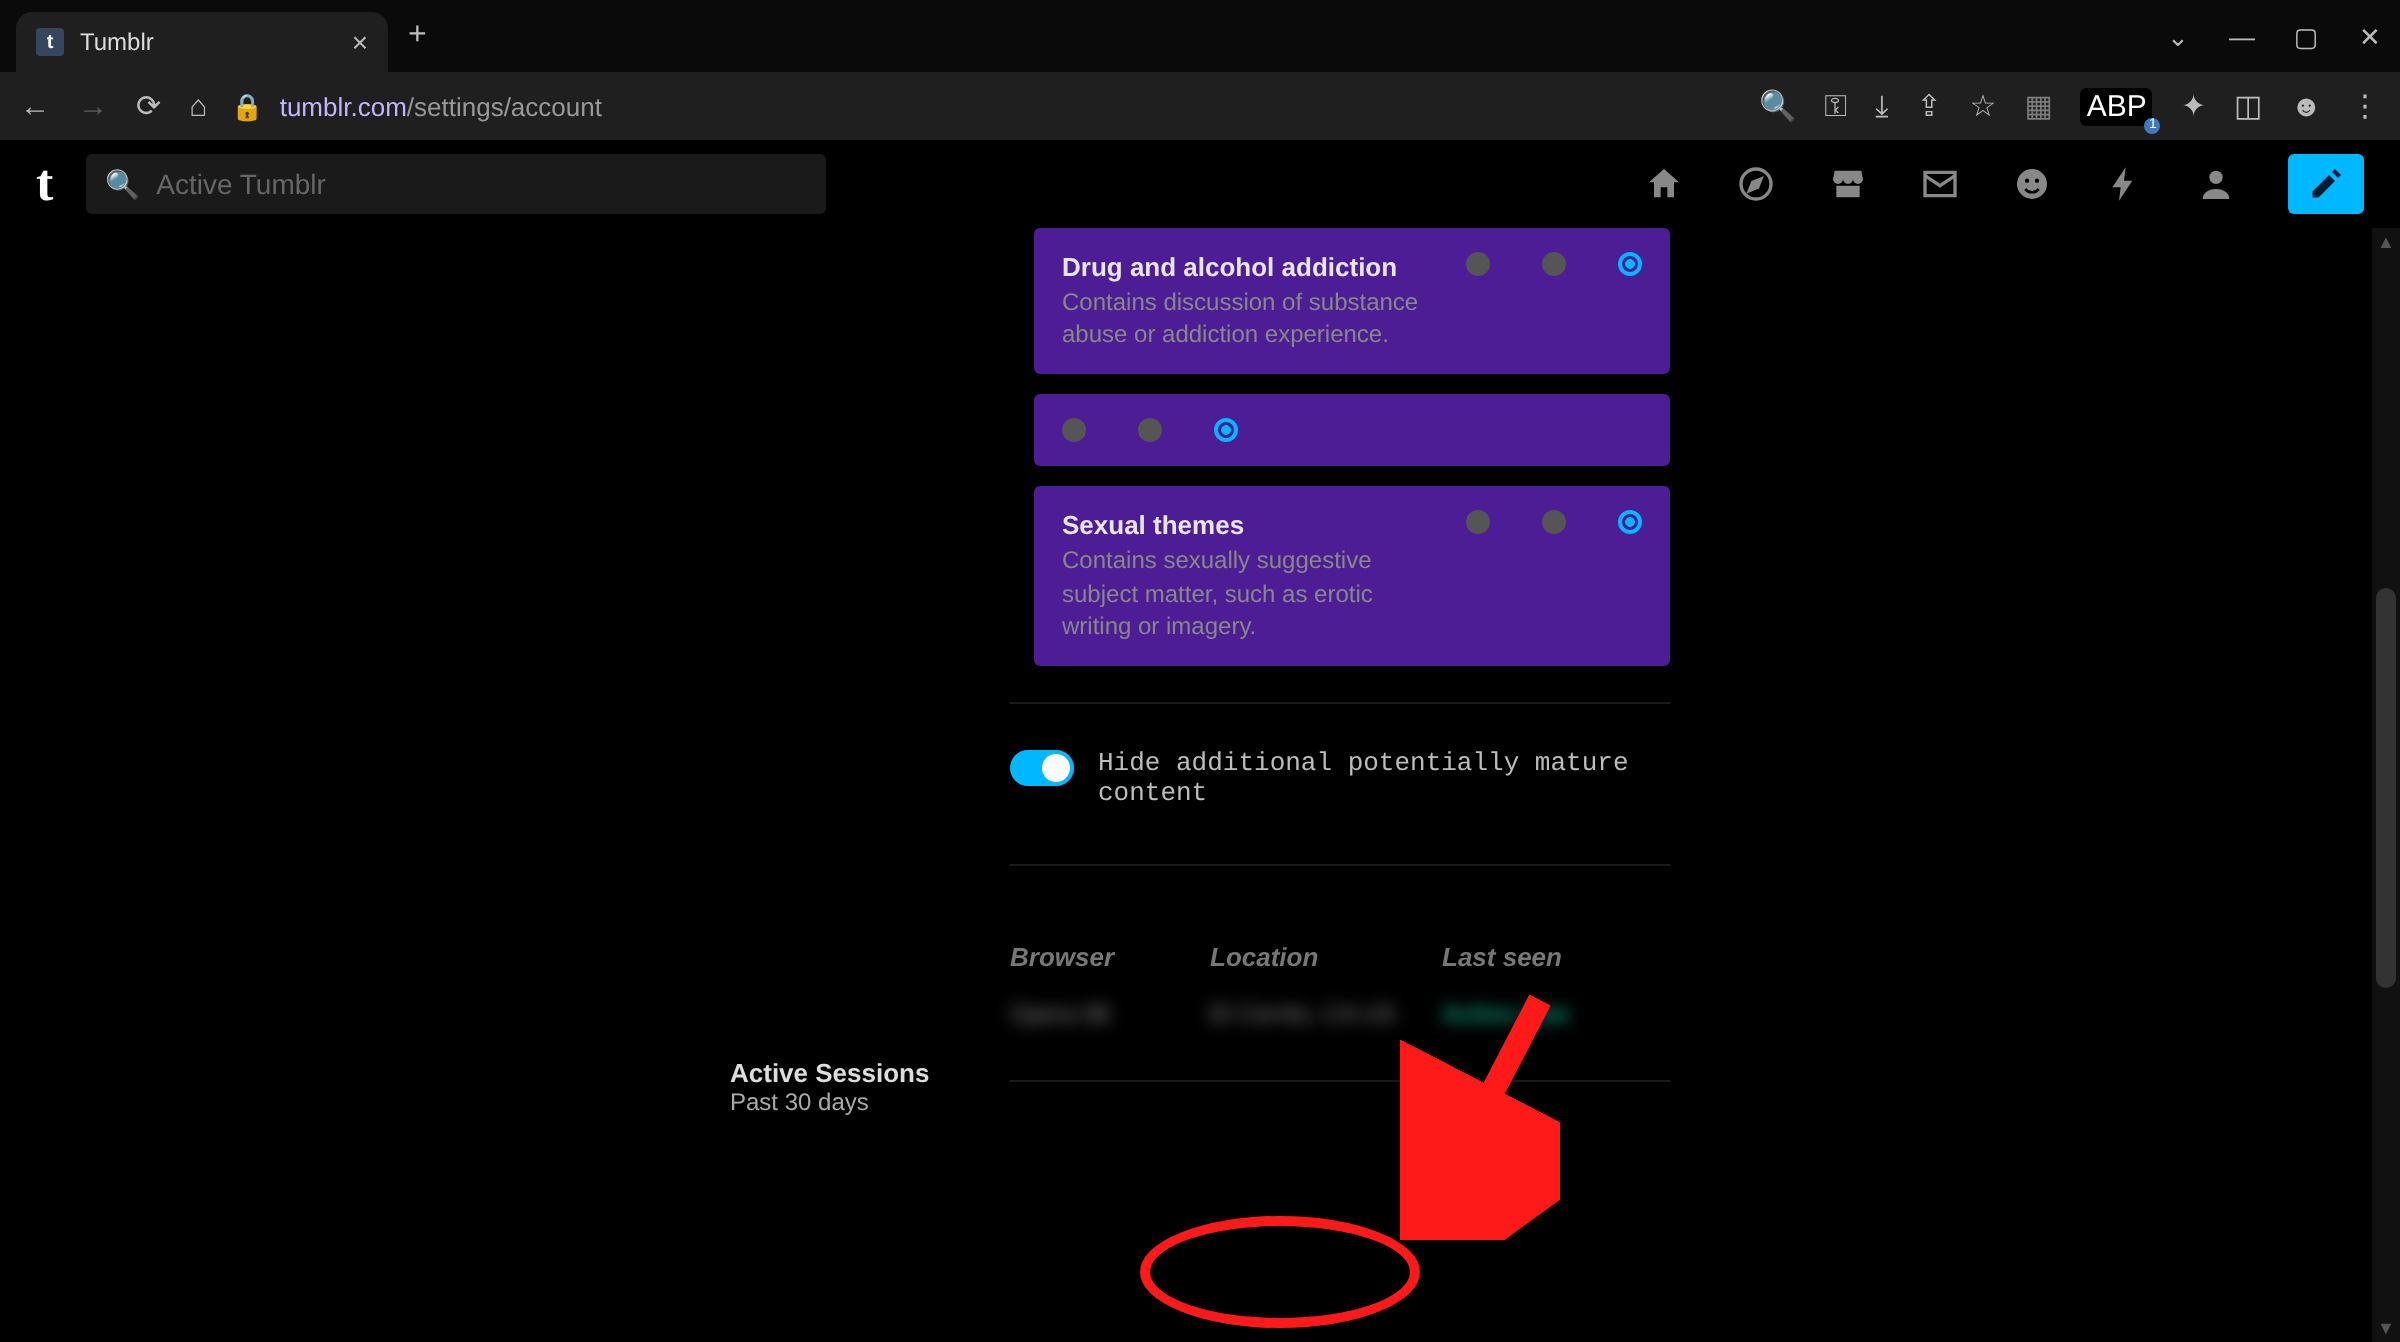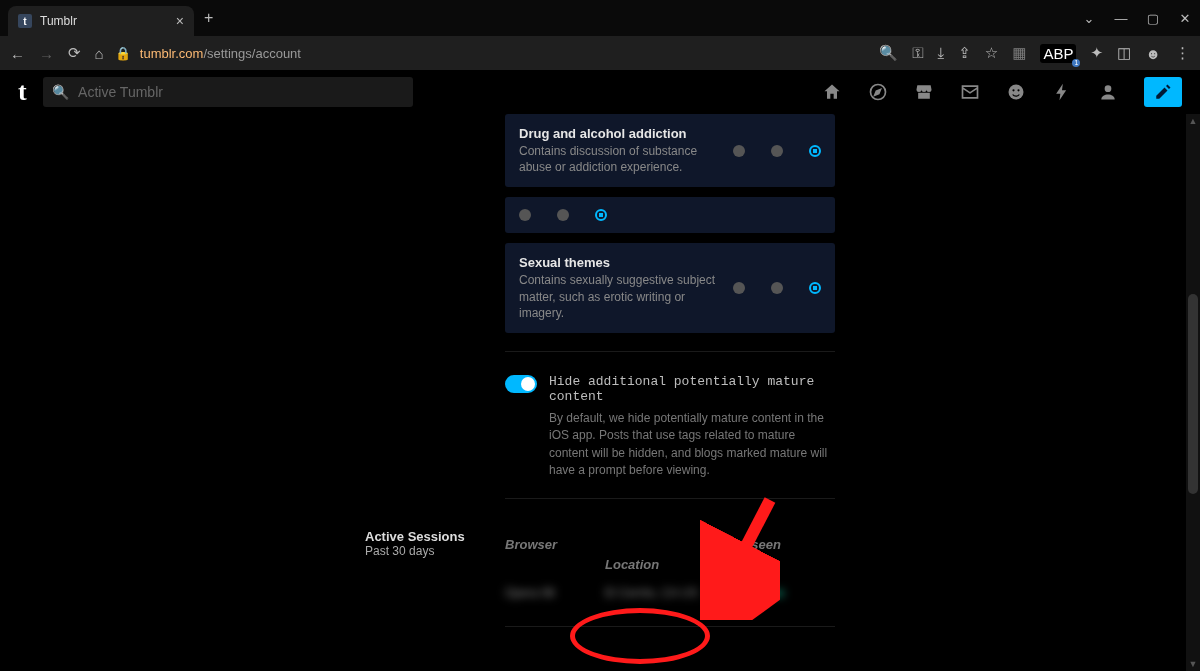--- a/index.html
+++ b/index.html
@@ -12,21 +12,21 @@
   .tab-title { flex: 1; overflow: hidden; text-overflow: ellipsis; white-space: nowrap; }
   .tab-close { color: #bbb; font-size: 14px; line-height: 1; }
   .new-tab { margin-left: 10px; color: #bbb; font-size: 16px; }
   .win-controls { position: absolute; right: 8px; top: 0; display: flex; gap: 18px; height: 36px; align-items: center; color: #bbb; font-size: 13px; }
   .win-controls span { width: 14px; text-align: center; }
 
   .addrbar { height: 34px; background: #1f1f1f; display: flex; align-items: center; padding: 0 10px; gap: 12px; color: #bbb; }
   .nav-icons { display: flex; gap: 14px; align-items: center; }
   .nav-icons span, .right-icons span { font-size: 15px; }
   .url-box { flex: 1; display: flex; align-items: center; gap: 8px; font-size: 13px; color: #999; }
-  .url-box .domain-text { color: #fdba74; }
+  .url-box .domain-text { color: #c4b5fd; }
   .right-icons { display: flex; gap: 14px; align-items: center; }
   .ext-red { background: #000000; color: #fff; font-size: 9px; padding: 1px 3px; border-radius: 3px; position: relative; }
   .ext-red::after { content: "1"; position: absolute; bottom: -4px; right: -4px; background: #4078c0; color: #fff; font-size: 7px; width: 8px; height: 8px; border-radius: 50%; display: flex; align-items: center; justify-content: center; }
 
   
   .t-header { height: 44px; background: #000; display: flex; align-items: center; padding: 0 18px; gap: 16px; }
   .t-logo { color: #fff; font-size: 26px; font-weight: bold; font-family: Georgia, serif; }
   .t-search { width: 370px; height: 30px; background: #1a1a1a; border-radius: 3px; display: flex; align-items: center; padding: 0 10px; gap: 8px; color: #666; font-size: 14px; }
   .t-nav { margin-left: auto; display: flex; gap: 26px; align-items: center; color: #888; font-size: 18px; }
   .t-nav-icon { width: 20px; height: 20px; display: flex; align-items: center; justify-content: center; }
@@ -38,40 +38,40 @@
   .scrollbar-thumb { position: absolute; right: 2px; top: 180px; width: 10px; height: 200px; background: #333; border-radius: 5px; }
   .scrollbar-arrow { position: absolute; width: 10px; height: 10px; right: 2px; color: #555; font-size: 9px; text-align: center; }
 
   .content-col { display: flex; }
   .left-col { width: 140px; padding-top: 415px; }
   .left-col .sess-title { color: #ddd; font-weight: 600; font-size: 13px; }
   .left-col .sess-sub { color: #aaa; font-size: 12px; }
 
   .right-col { width: 330px; }
 
-  .option-card { background: #0f172a; border-radius: 3px; padding: 12px 14px; margin-bottom: 10px; display: flex; align-items: center; }
+  .option-card { background: #4c1d95; border-radius: 3px; padding: 12px 14px; margin-bottom: 10px; display: flex; align-items: flex-start; margin-left: 12px; }
   .option-text { flex: 1; padding-right: 10px; }
   .option-title { color: #e6e6e6; font-size: 13px; font-weight: 600; margin-bottom: 2px; }
   .option-desc  { color: #888; font-size: 12px; line-height: 1.35; }
   .radio-row { display: flex; gap: 26px; align-items: center; }
   .radio { width: 12px; height: 12px; border-radius: 50%; background: #555; }
   .radio.active { background: radial-gradient(circle, #00b8ff 0%, #00b8ff 40%, transparent 45%); border: 2px solid #00b8ff; box-sizing: border-box; width: 12px; height: 12px; }
 
   .hr { border: none; border-top: 1px solid #1a1a1a; margin: 18px 0; }
 
   .toggle-row { display: flex; gap: 12px; align-items: flex-start; padding: 4px 0 10px; }
   .toggle { width: 32px; height: 18px; background: #00b8ff; border-radius: 9px; position: relative; flex-shrink: 0; margin-top: 1px; }
   .toggle-knob { width: 14px; height: 14px; background: #fff; border-radius: 50%; position: absolute; right: 2px; top: 2px; }
   .toggle-label { color: #bdbdbd; font-size: 13px; font-family: Liberation Mono, monospace; }
   .toggle-desc { color: #777; font-size: 12px; line-height: 1.45; margin-left: 44px; margin-top: -4px; max-width: 280px; }
 
   .sessions-table { margin-top: 32px; }
   .sess-head { display: flex; color: #777; font-size: 13px; font-weight: 600; padding: 6px 0; font-style: italic; }
   .sess-head > div:nth-child(1) { width: 100px; }
-  .sess-head > div:nth-child(2) { width: 116px; margin-top: 20px; }
+  .sess-head > div:nth-child(2) { width: 116px; }
   .sess-head > div:nth-child(3) { flex: 1; }
   .sess-row { display: flex; padding: 8px 0; filter: blur(4px); }
   .sess-row > div { font-size: 12px; }
   .sess-row > div:nth-child(1) { width: 100px; color: #888; }
   .sess-row > div:nth-child(2) { width: 116px; color: #888; }
   .sess-row > div:nth-child(3) { flex: 1; color: #1a8; font-weight: 600; }
 
   
   .anno { position: absolute; pointer-events: none; }
   .anno-circle { left: 570px; top: 608px; width: 140px; height: 56px; border: 5px solid #ff1a1a; border-radius: 50%; }
@@ -220,21 +220,20 @@
       </div>
 
       <hr class="hr">
 
       <div class="toggle-row">
         <div class="toggle">
             <div class="toggle-knob"></div>
           </div>
         <div class="toggle-label">Hide additional potentially mature content</div>
       </div>
-      <div class="toggle-desc">By default, we hide potentially mature content in the iOS app. Posts that use tags related to mature content will be hidden, and blogs marked mature will have a prompt before viewing.</div>
 
       <hr class="hr">
 
       <div class="sessions-table">
         <div class="sess-head">
           <div>Browser</div>
           <div>Location</div>
           <div>Last seen</div>
         </div>
         <div class="sess-row">

